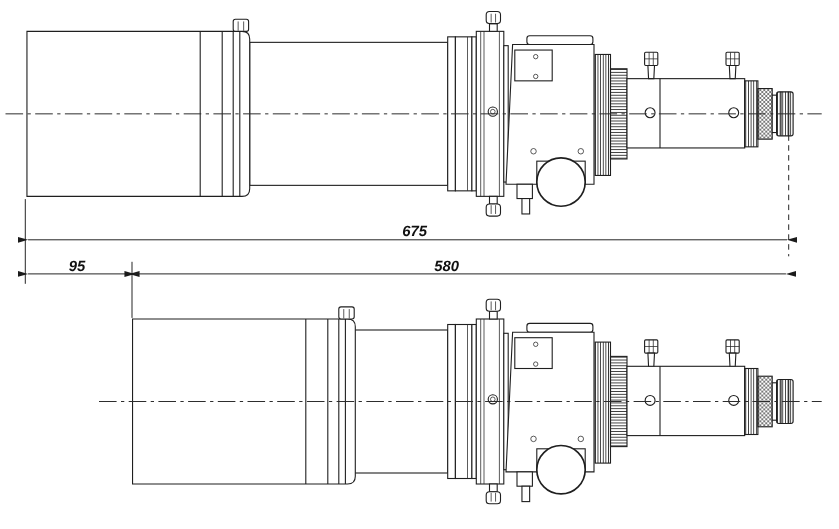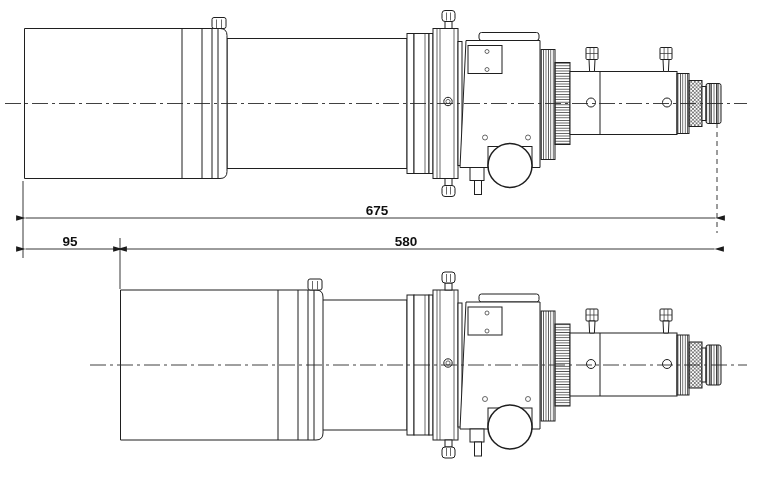--- a/index.html
+++ b/index.html
@@ -1,16 +1,16 @@
 <!DOCTYPE html>
 <html style="--ink: #1f1f1f; --background: #ffffff;"><head>
 <meta charset="utf-8">
 <style>
   html,body{margin:0;padding:0;background:#fff;}
-  .page{position:relative;width:747px;height:481px;background:var(--background,#fff);overflow:hidden;}
+  .page{position:relative;width:747px;height:481px;background:var(--background,#fff);overflow:hidden;font-style:italic;}
   svg{display:block;}
   .part{fill:#fff;stroke:var(--ink,#1f1f1f);stroke-width:1;}
   .bold{stroke-width:1.5;}
   .ln{fill:none;stroke:var(--ink,#1f1f1f);stroke-width:1;}
   .thin{fill:none;stroke:#2a2a2a;stroke-width:0.7;}
   .knurl{stroke:var(--ink,#1f1f1f);stroke-width:1;}
   .cl{fill:none;stroke:#2b2b2b;stroke-width:0.9;stroke-dasharray:16 4 3 4;}
   .dim{fill:none;stroke:#222;stroke-width:0.9;}
   .ext{fill:none;stroke:#222;stroke-width:0.9;}
   .extdash{stroke-dasharray:5 4;}

